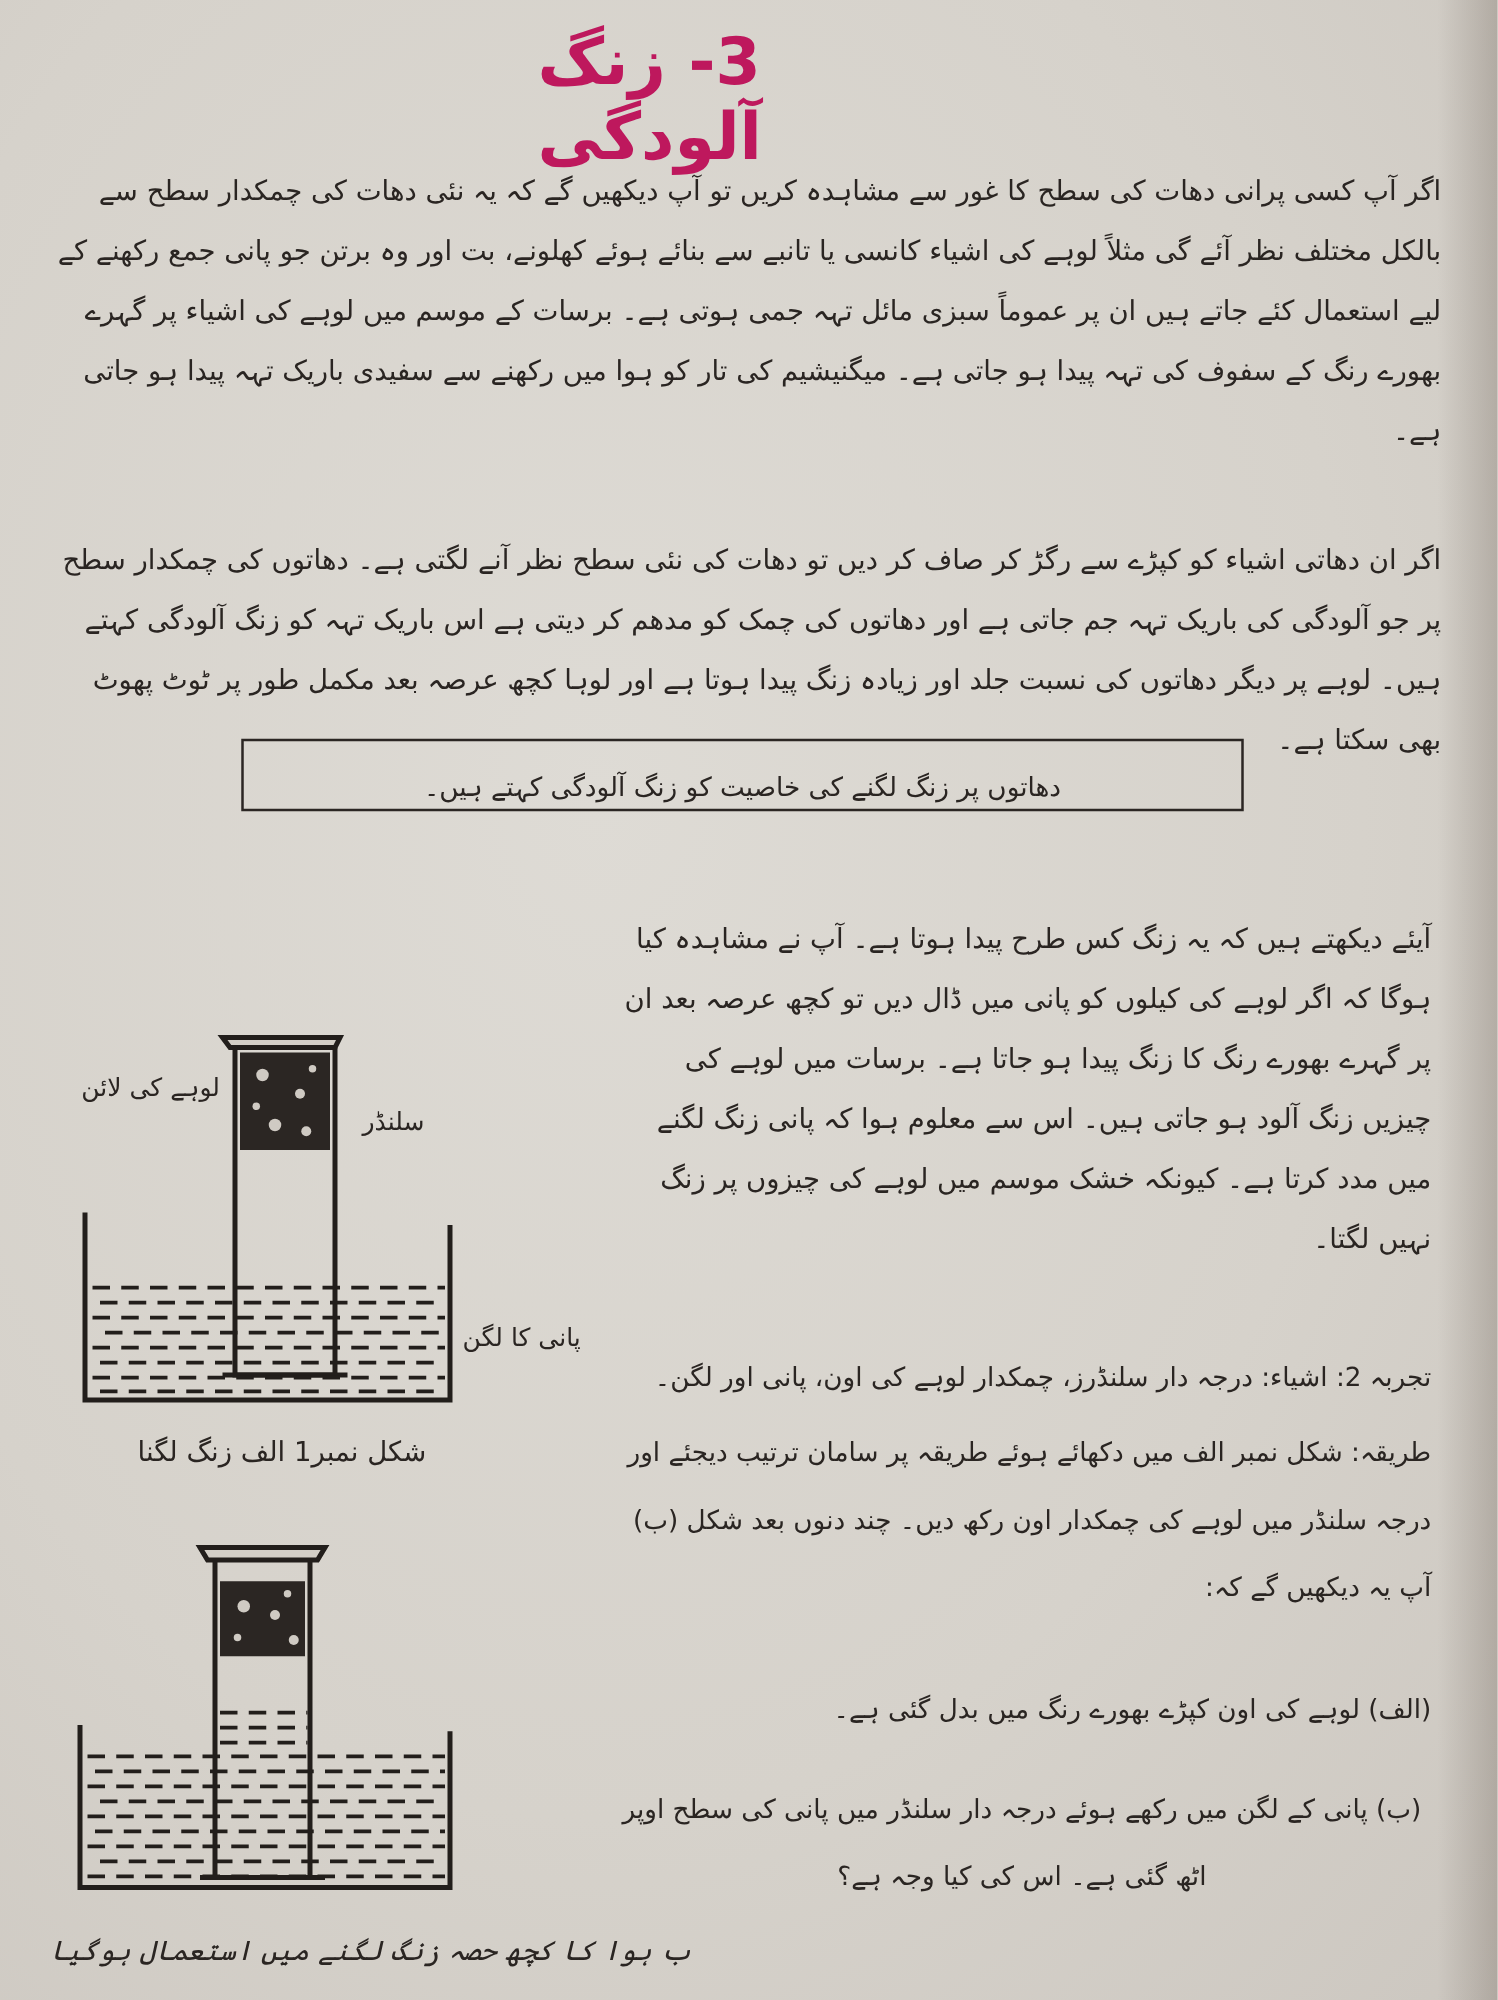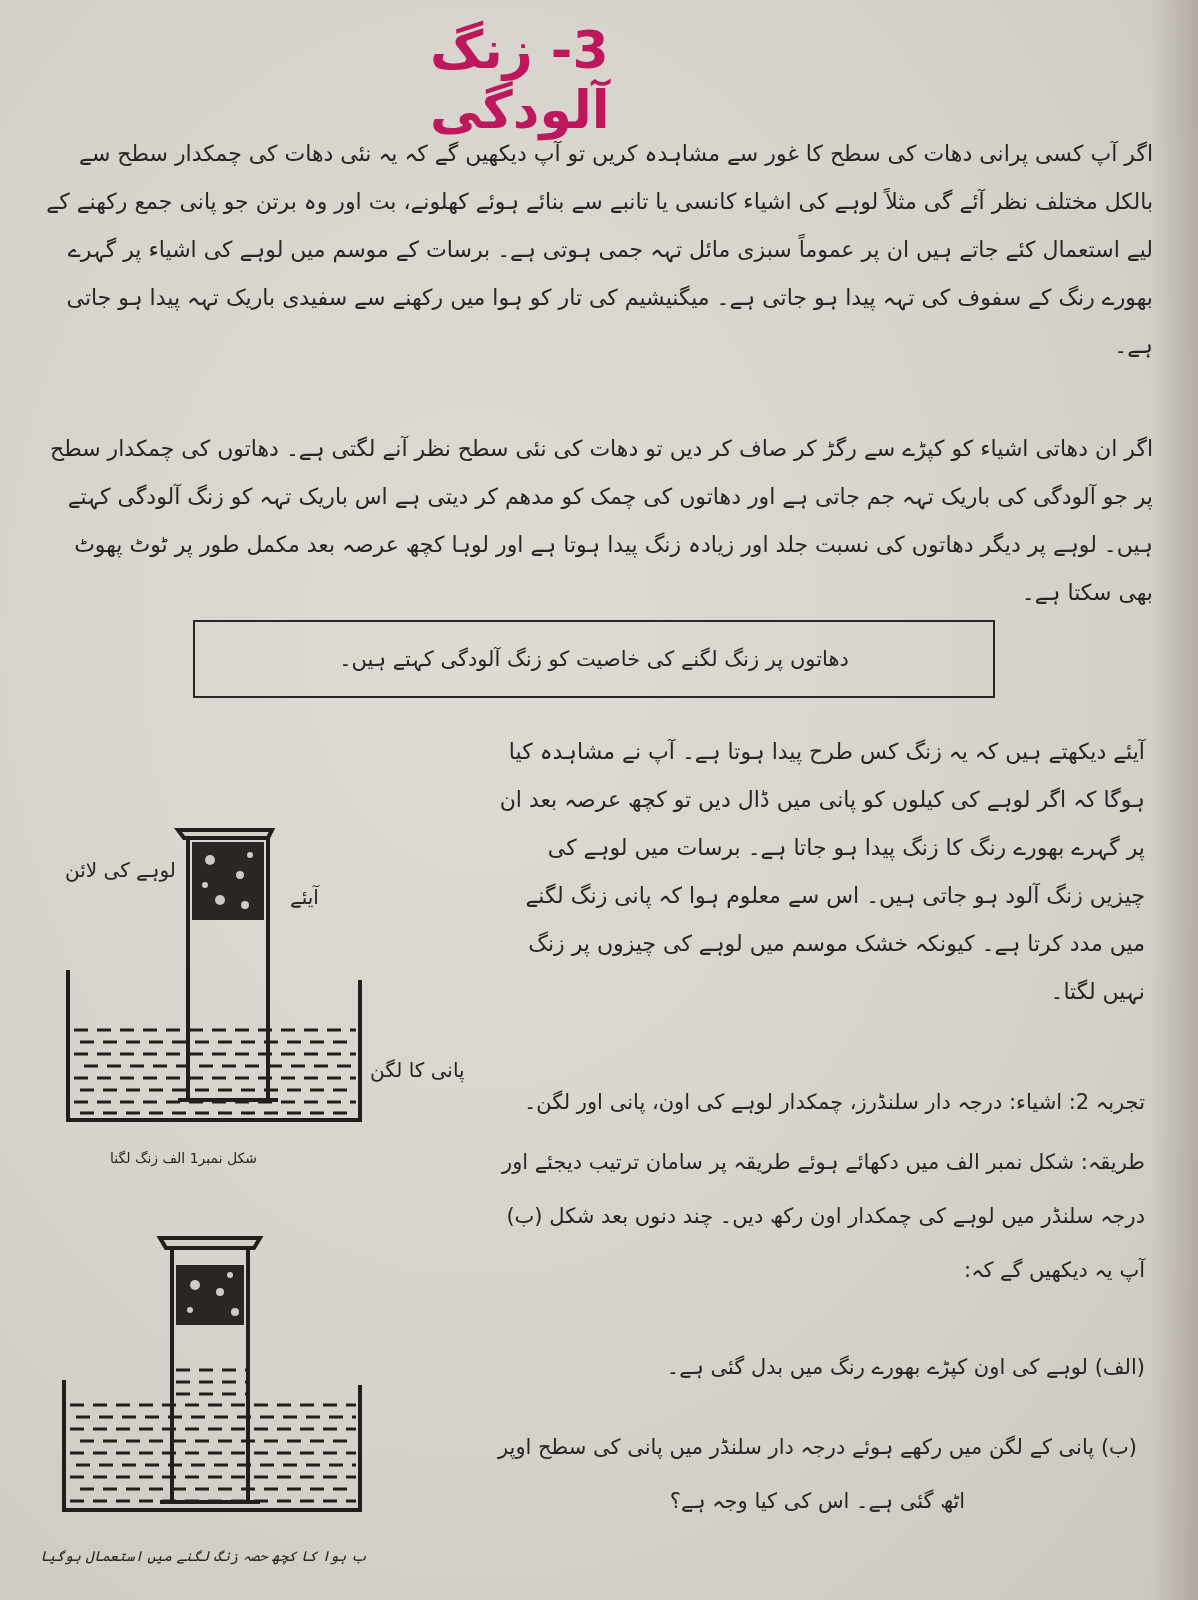--- a/index.html
+++ b/index.html
@@ -24,31 +24,31 @@
   }
   .title {
     position: absolute; top: 20px; left: 430px; width: 340px;
     font-size: 52px; font-weight: bold; text-align: left; direction: rtl;
     color: #be185d;
   }
   .para { font-size: 22px; line-height: 48px; }
   #p1 { top: 130px; left: 38px; width: 1115px; }
   #p2 { top: 425px; left: 38px; width: 1115px; }
   .defbox {
-    position: absolute; top: 620px; left: 193px; width: 802px; height: 78px;
+    position: absolute; top: 591px; left: 193px; width: 802px; height: 58px;
     border: 2px solid #2b2623; box-sizing: border-box;
   }
   .defbox .urdu { position: static; text-align: center; font-size: 21px; line-height: 74px; }
   #p3 { top: 728px; left: 490px; width: 655px; }
   #exp { top: 1075px; left: 490px; width: 655px; font-size: 21px; line-height: 54px; }
   #method { top: 1135px; left: 490px; width: 655px; font-size: 21px; line-height: 54px; }
   #obs-a { top: 1355px; left: 490px; width: 655px; font-size: 21px; }
   #obs-b { top: 1420px; left: 490px; width: 655px; font-size: 21px; line-height: 54px; text-align: center; }
   .label { font-size: 20px; position: absolute; direction: rtl; color: #2a2522; }
-  .caption { font-size: 14px; position: absolute; direction: rtl; color: #2a2522; }
+  .caption { font-size: 22px; position: absolute; direction: rtl; color: #2a2522; }
   svg { position: absolute; }
 </style>
 </head>
 <body>
 
 <div class="page"></div>
 
 <div class="title">3- زنگ آلودگی</div>
 
 <div class="urdu para" id="p1">اگر آپ کسی پرانی دھات کی سطح کا غور سے مشاہدہ کریں تو آپ دیکھیں گے کہ یہ نئی دھات کی چمکدار سطح سے بالکل مختلف نظر آئے گی مثلاً لوہے کی اشیاء کانسی یا تانبے سے بنائے ہوئے کھلونے، بت اور وہ برتن جو پانی جمع رکھنے کے لیے استعمال کئے جاتے ہیں ان پر عموماً سبزی مائل تہہ جمی ہوتی ہے۔ برسات کے موسم میں لوہے کی اشیاء پر گہرے بھورے رنگ کے سفوف کی تہہ پیدا ہو جاتی ہے۔ میگنیشیم کی تار کو ہوا میں رکھنے سے سفیدی باریک تہہ پیدا ہو جاتی ہے۔</div>
@@ -86,21 +86,21 @@
     <line x1="20" y1="222" x2="296" y2="222"></line>
     <line x1="14" y1="234" x2="296" y2="234"></line>
     <line x1="24" y1="246" x2="296" y2="246"></line>
     <line x1="14" y1="258" x2="296" y2="258"></line>
     <line x1="20" y1="270" x2="296" y2="270"></line>
     <line x1="14" y1="282" x2="296" y2="282"></line>
     <line x1="20" y1="293" x2="296" y2="293"></line>
   </g>
 </svg>
 <div class="label" style="left:65px; top:858px;">لوہے کی لائن</div>
-<div class="label" style="left:290px; top:885px;">آیئے</div>
+<div class="label" style="left:290px; top:885px;">سلنڈر</div>
 <div class="label" style="left:370px; top:1058px;">پانی کا لگن</div>
 <div class="caption" style="left:110px; top:1150px;">شکل نمبر1 الف   زنگ لگنا</div>
 
 <svg style="left:60px; top:1220px;" width="320" height="310" viewBox="0 0 320 310">
   <g stroke="#221e1b" stroke-width="4" fill="none">
     <path d="M4,160 L4,290 L300,290 L300,165"></path>
     <path d="M100,18 L200,18 L194,28 L106,28 Z" fill="#d3cec6"></path>
     <path d="M112,28 L112,282 L188,282 L188,28"></path>
     <path d="M100,282 L200,282"></path>
   </g>

